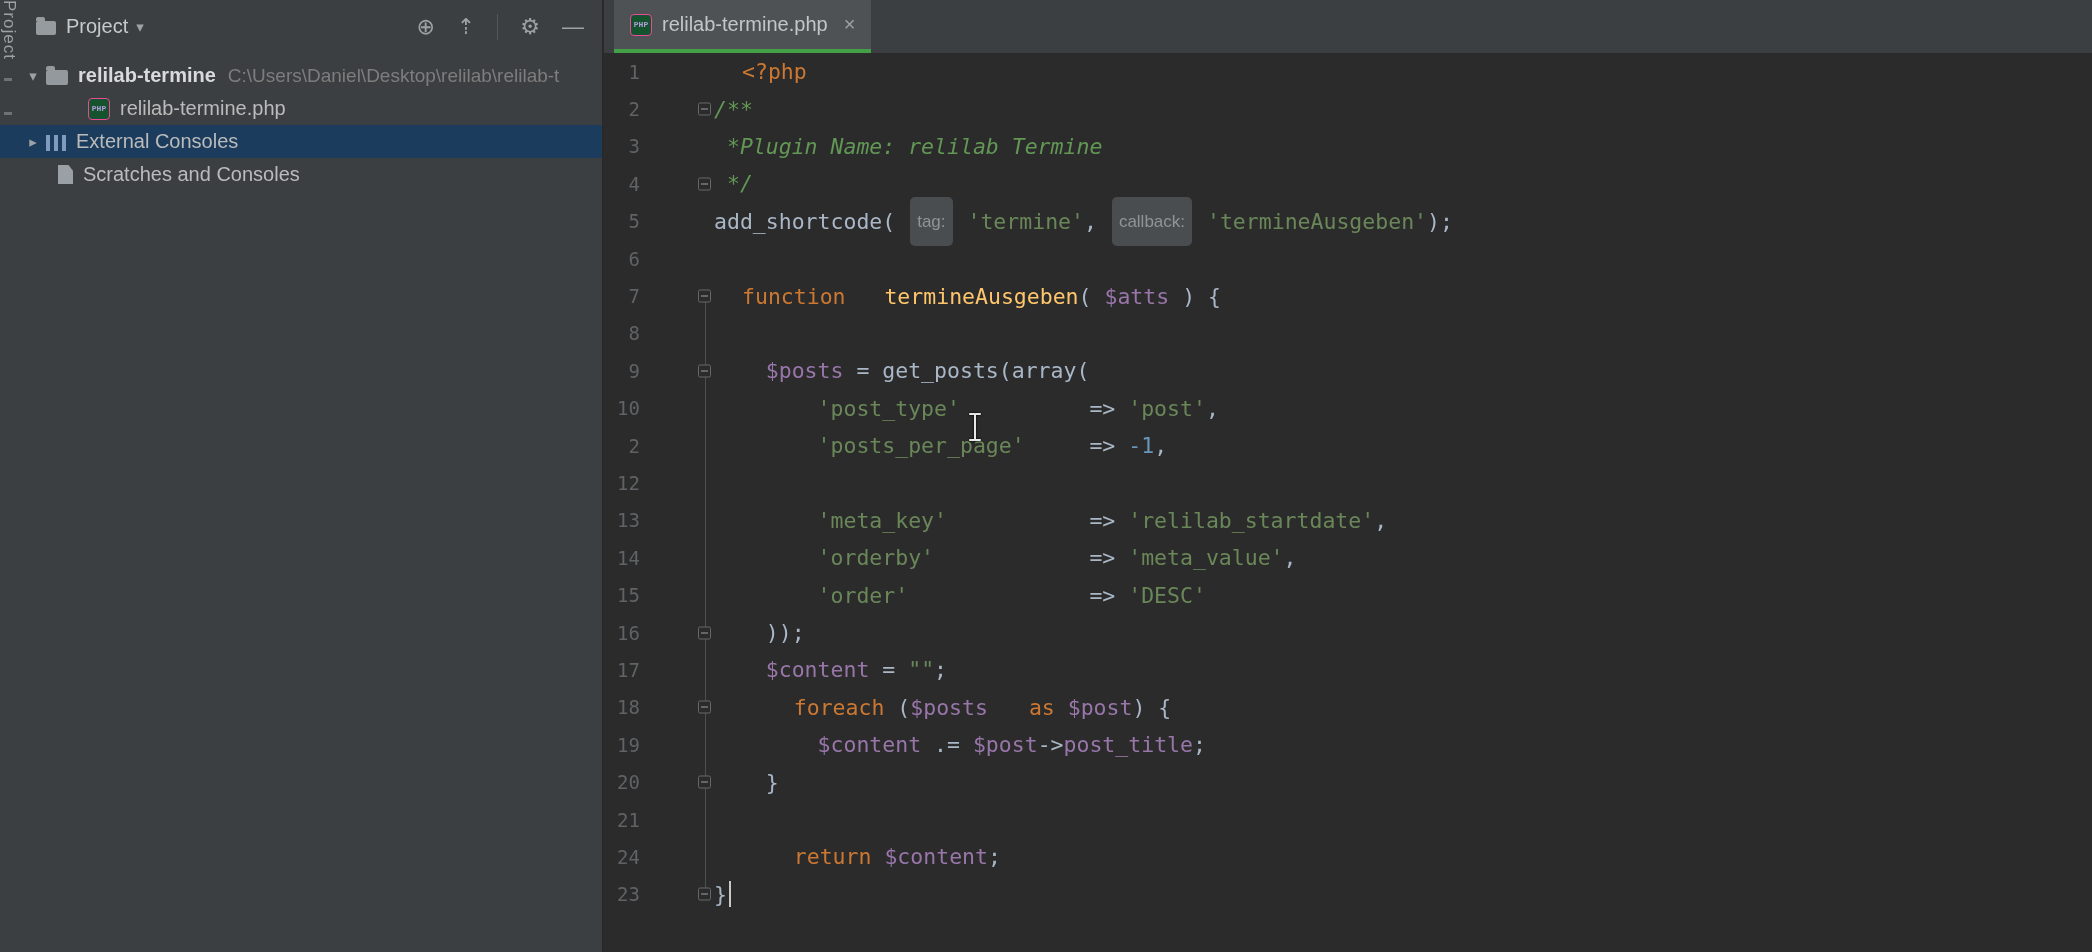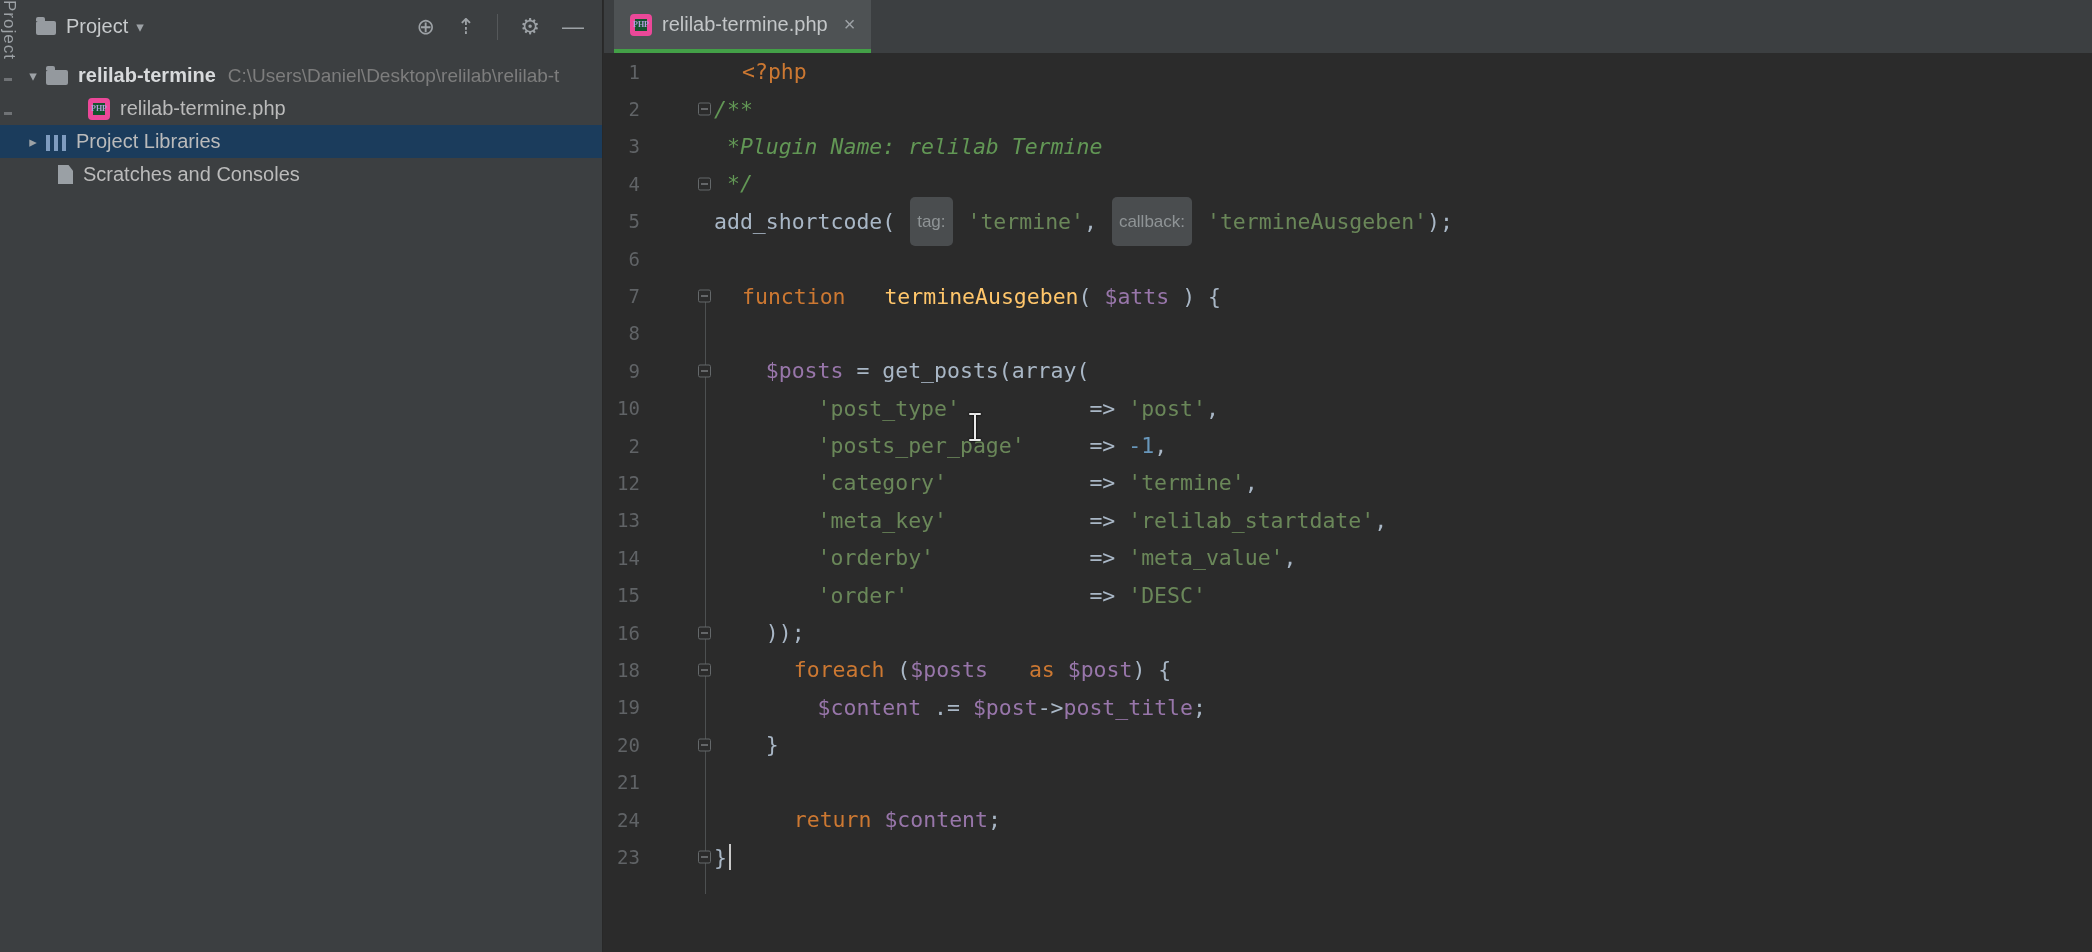--- a/index.html
+++ b/index.html
@@ -48,22 +48,22 @@
   .trow.sel{background:var(--selection_blue);}
   .chev{width:26px;flex:none;text-align:center;color:#9da2a6;font-size:15px;}
   .ticon{flex:none;margin-right:10px;display:flex;align-items:center;justify-content:center;}
   .tlabel{flex:none;}
   .tlabel.bold{font-weight:bold;color:#d8dadc;}
   .tpath{color:var(--path_text);margin-left:12px;font-size:19px;overflow:hidden;flex:1;}
 
   .folder-icon{position:relative;width:22px;height:15px;background:#94999e;border-radius:2px;margin-top:4px;}
   .folder-icon::before{content:"";position:absolute;top:-4px;left:0;width:9px;height:4px;background:#94999e;border-radius:2px 2px 0 0;}
   .php-file-icon{
-    width:22px;height:22px;background:#14532d;border:5px solid #ec4899;border-radius:4px;
-    font-size:8px;font-weight:bold;color:#b39ddb;font-family:Liberation Serif, serif;letter-spacing:0;
+    width:22px;height:22px;background:#14532d;border:1px solid #ec4899;border-radius:4px;
+    font-size:8px;font-weight:bold;color:#b39ddb;font-family:Liberation Mono, monospace;letter-spacing:0;
   }
   .library-icon{
     width:20px;height:16px;margin-top:2px;
     background:linear-gradient(90deg,#7f9cbf 0 4px,transparent 4px 8px,#7f9cbf 8px 12px,transparent 12px 16px,#7f9cbf 16px 20px);
   }
   .scratches-icon{width:15px;height:19px;background:#9aa0a5;clip-path:polygon(0 0,70% 0,100% 30%,100% 100%,0 100%);}
 
   
   .editor{position:absolute;left:604px;top:0;right:0;bottom:0;background:var(--editor_bg);}
   .tabbar{height:53px;background:var(--panel_bg);display:flex;align-items:stretch;padding-left:10px;}
@@ -136,21 +136,21 @@
           <span class="tlabel bold">relilab-termine</span>
           <span class="tpath">C:\Users\Daniel\Desktop\relilab\relilab-t</span>
         </div>
         <div class="trow" style="padding-left: 88px;">
           <span class="ticon php-file-icon">PHP</span>
           <span class="tlabel">relilab-termine.php</span>
         </div>
         <div class="trow sel" style="padding-left: 20px;">
           <span class="chev">▸</span>
           <span class="ticon library-icon"></span>
-          <span class="tlabel">Project Libraries</span>
+          <span class="tlabel">External Consoles</span>
         </div>
         <div class="trow" style="padding-left: 58px;">
           <span class="ticon scratches-icon"></span>
           <span class="tlabel">Scratches and Consoles</span>
         </div>
       </div>
   </div>
 
   <div class="editor">
     <div class="tabbar">
@@ -224,21 +224,20 @@
             <span class="codeln"><span class="tk-p">        </span><span class="tk-s">'post_type'</span><span class="tk-p">          =&gt; </span><span class="tk-s">'post'</span><span class="tk-p">,</span></span>
           </div>
           <div class="line">
             <span class="num">2</span>
             <span class="fold"></span>
             <span class="codeln"><span class="tk-p">        </span><span class="tk-s">'posts_per_page'</span><span class="tk-p">     =&gt; </span><span class="tk-n">-1</span><span class="tk-p">,</span></span>
           </div>
           <div class="line">
             <span class="num">12</span>
             <span class="fold"></span>
-            <span class="codeln"><span class="tk-p">        </span><span class="tk-s">'category'</span><span class="tk-p">           =&gt; </span><span class="tk-s">'termine'</span><span class="tk-p">,</span></span>
           </div>
           <div class="line">
             <span class="num">13</span>
             <span class="fold"></span>
             <span class="codeln"><span class="tk-p">        </span><span class="tk-s">'meta_key'</span><span class="tk-p">           =&gt; </span><span class="tk-s">'relilab_startdate'</span><span class="tk-p">,</span></span>
           </div>
           <div class="line">
             <span class="num">14</span>
             <span class="fold"></span>
             <span class="codeln"><span class="tk-p">        </span><span class="tk-s">'orderby'</span><span class="tk-p">            =&gt; </span><span class="tk-s">'meta_value'</span><span class="tk-p">,</span></span>
@@ -247,20 +246,25 @@
             <span class="num">15</span>
             <span class="fold"></span>
             <span class="codeln"><span class="tk-p">        </span><span class="tk-s">'order'</span><span class="tk-p">              =&gt; </span><span class="tk-s">'DESC'</span></span>
           </div>
           <div class="line">
             <span class="num">16</span>
             <span class="fold">
               <span class="fmark end"></span>
             </span>
             <span class="codeln"><span class="tk-p">    ));</span></span>
+          </div>
+          <div class="line">
+            <span class="num">17</span>
+            <span class="fold"></span>
+            <span class="codeln"><span class="tk-p">    </span><span class="tk-v">$content</span><span class="tk-p"> = </span><span class="tk-s">""</span><span class="tk-p">;</span></span>
           </div>
           <div class="line">
             <span class="num">18</span>
             <span class="fold">
               <span class="fmark start"></span>
             </span>
             <span class="codeln"><span class="tk-p">    </span><span class="tk-k">foreach</span><span class="tk-p"> (</span><span class="tk-v">$posts</span><span class="tk-k"> as </span><span class="tk-v">$post</span><span class="tk-p">) {</span></span>
           </div>
           <div class="line">
             <span class="num">19</span>

